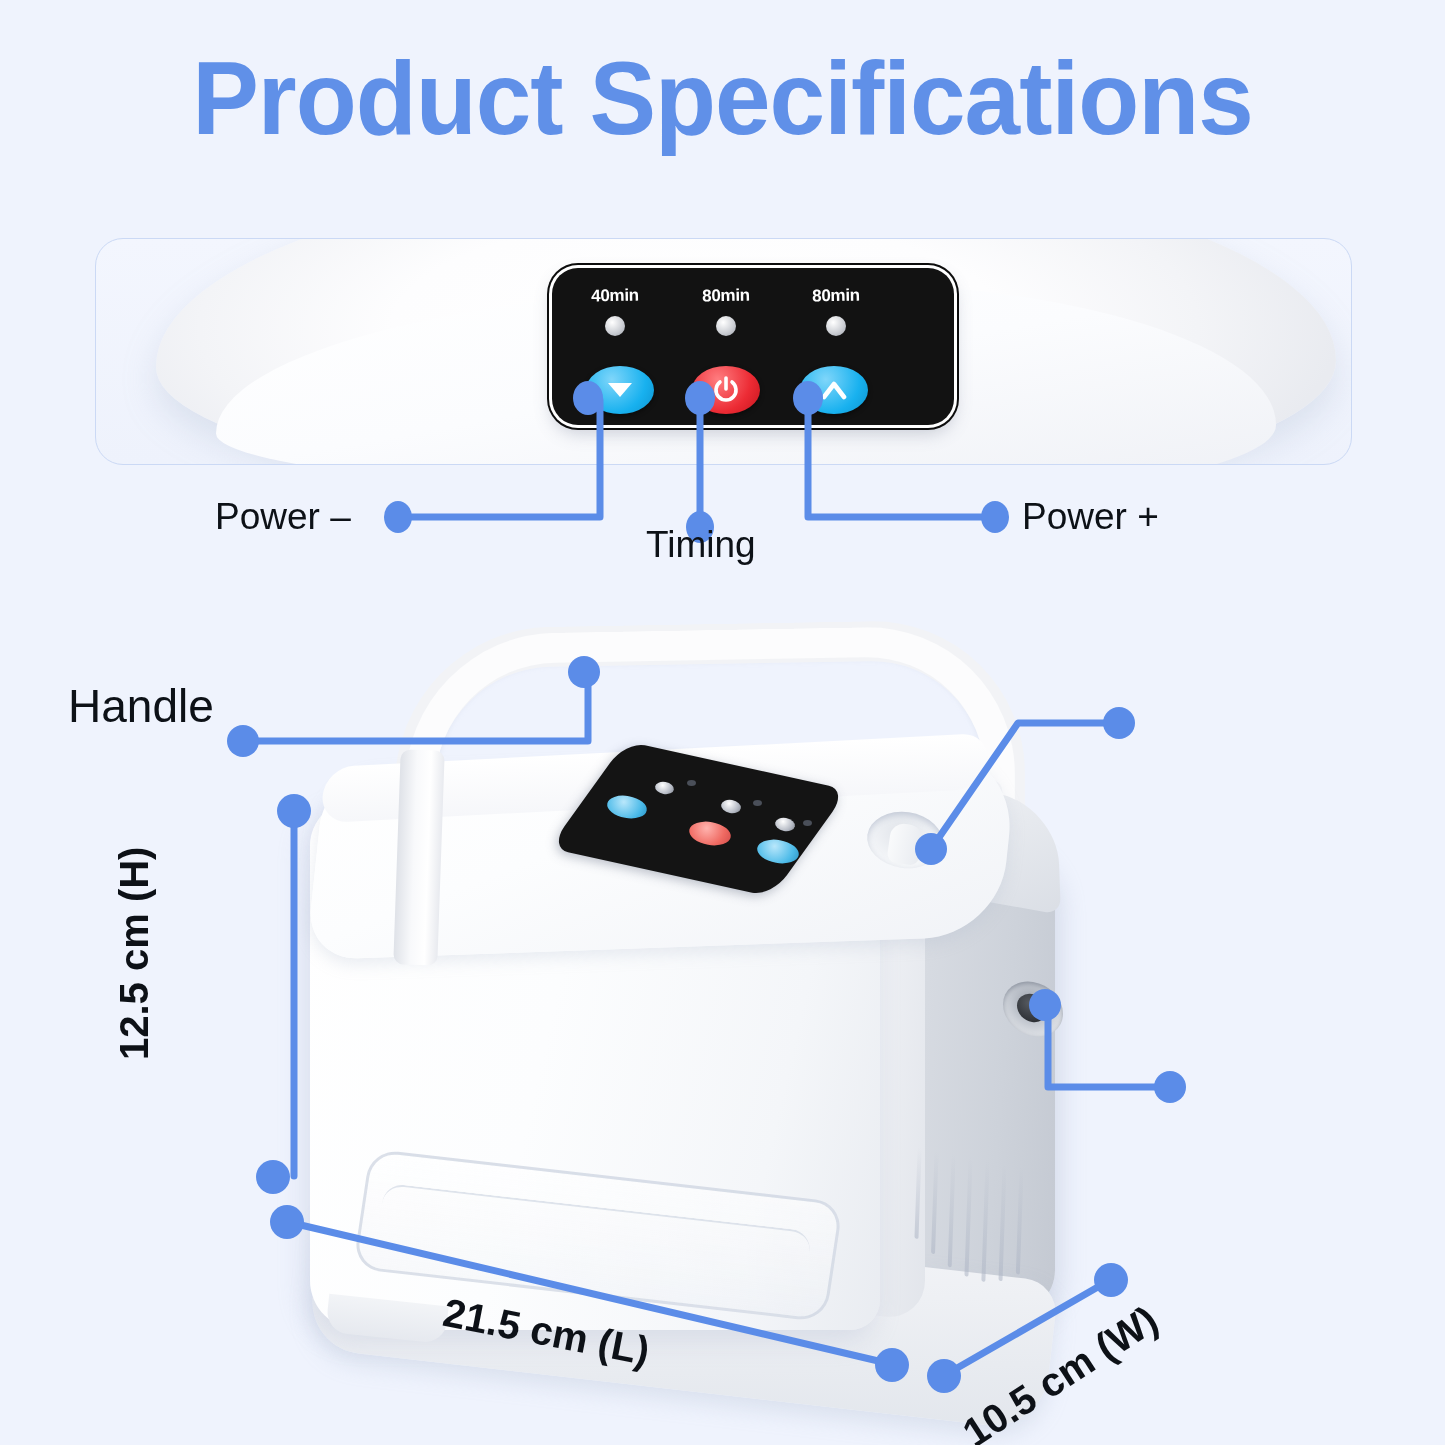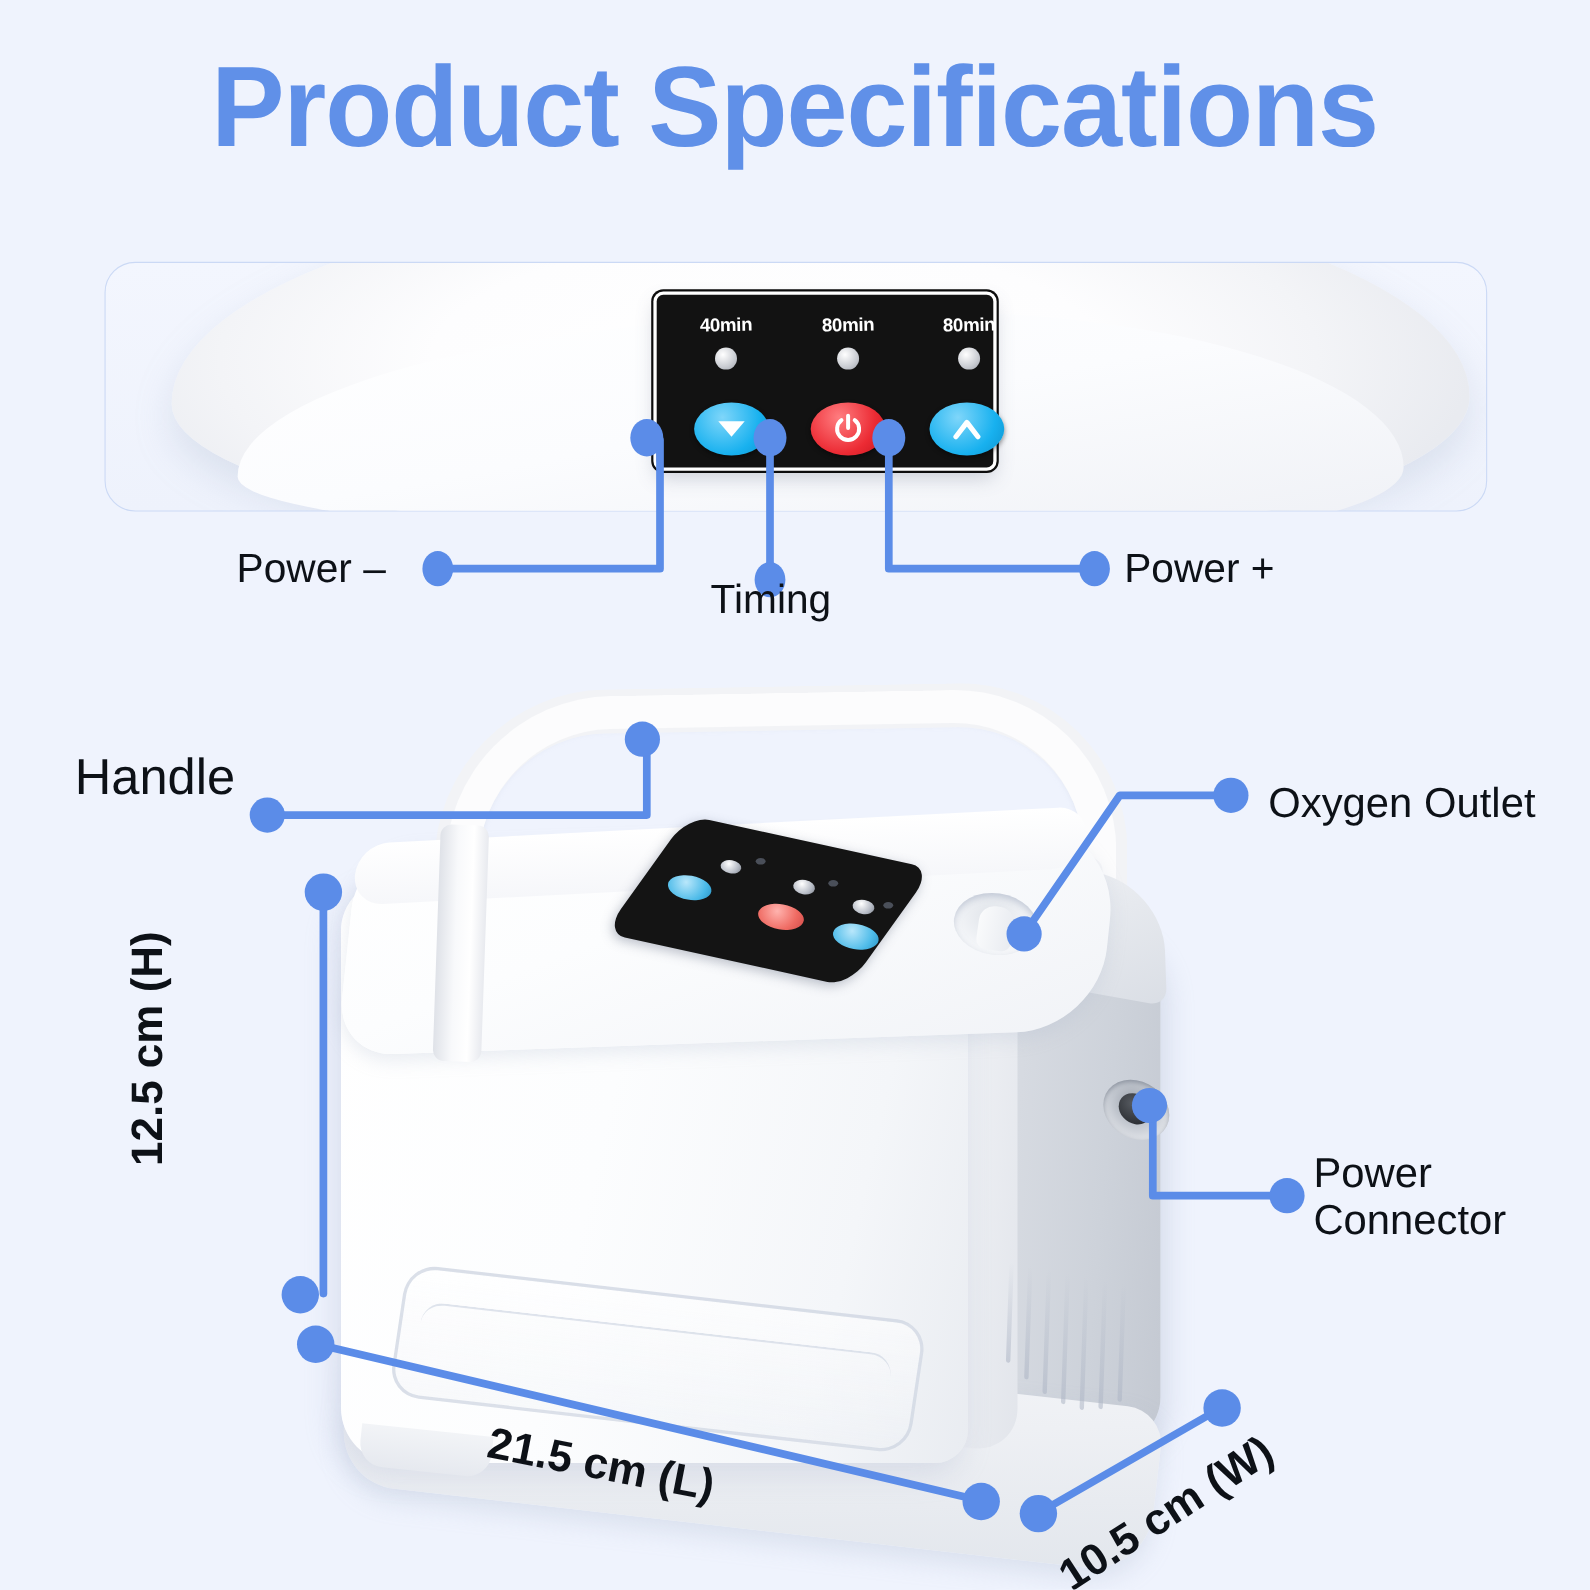--- a/index.html
+++ b/index.html
@@ -44,25 +44,24 @@
     box-shadow:0 16px 34px rgba(160,172,196,.26);
   }
   .bp-lid2{
     position:absolute;left:120px;top:44px;width:1060px;height:215px;
     background:linear-gradient(170deg,#ffffff 0%,#fbfcfe 46%,#eef0f5 100%);
     border-radius:58% 42% 36% 64%/70% 66% 34% 30%;
   }
 
   
   .panel{
-    position:absolute;left:552px;top:268px;width:306px;height:157px;
+    position:absolute;left:552px;top:268px;width:402px;height:157px;
     background:#121212;
-    border-radius:6px;
+    border-radius:26px;
     box-shadow:0 0 0 3px #ffffff, 0 0 0 5px #0d0d0d, 0 8px 18px rgba(90,100,125,.30);
-    margin-left:45px;
   }
   .led-label{
     position:absolute;top:18px;
     font-size:17px;font-weight:bold;color:#ffffff;
     text-align:center;width:86px;letter-spacing:-.3px;
     transform:rotate(-1deg);
   }
   .led-dot{
     position:absolute;top:48px;width:20px;height:20px;border-radius:50%;
     background:radial-gradient(circle at 36% 32%,#ffffff,#c9ccd2 60%,#9fa3ab 100%);
@@ -404,20 +403,18 @@
       <circle cx="892" cy="1365" r="17"></circle>
       <circle cx="944" cy="1376" r="17"></circle>
       <circle cx="1111" cy="1280" r="17"></circle>
     </g>
   </svg>
 
   <div class="calloutText" id="label-timing-minus">Power –</div>
   <div class="calloutText" id="label-power">Timing</div>
   <div class="calloutText" id="label-timing-plus">Power +</div>
   <div class="calloutText" id="label-handle">Handle</div>
-  <div class="calloutText" id="label-oxygen-outlet">Oxygen Outlet</div>
-  <div class="calloutText" id="label-power-connector">Power Connector</div>
 
   <div class="dimText" id="dim-h">12.5 cm (H)</div>
   <div class="dimText" id="dim-l">21.5 cm (L)</div>
   <div class="dimText" id="dim-w">10.5 cm (W)</div>
 
 </div>
 
 </body></html>

